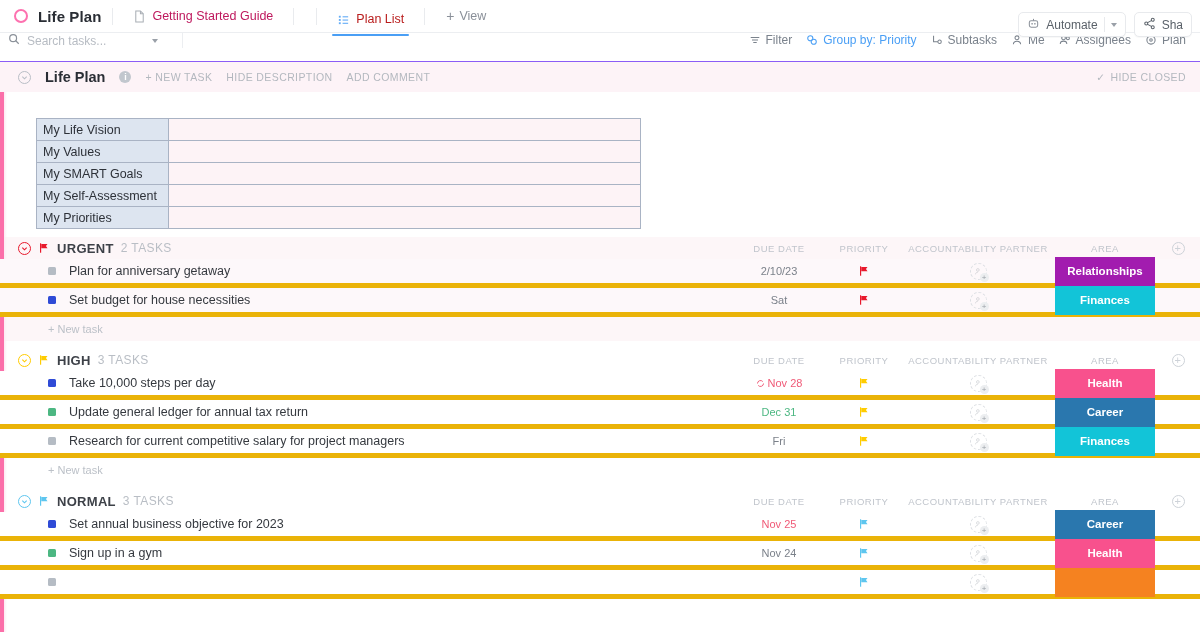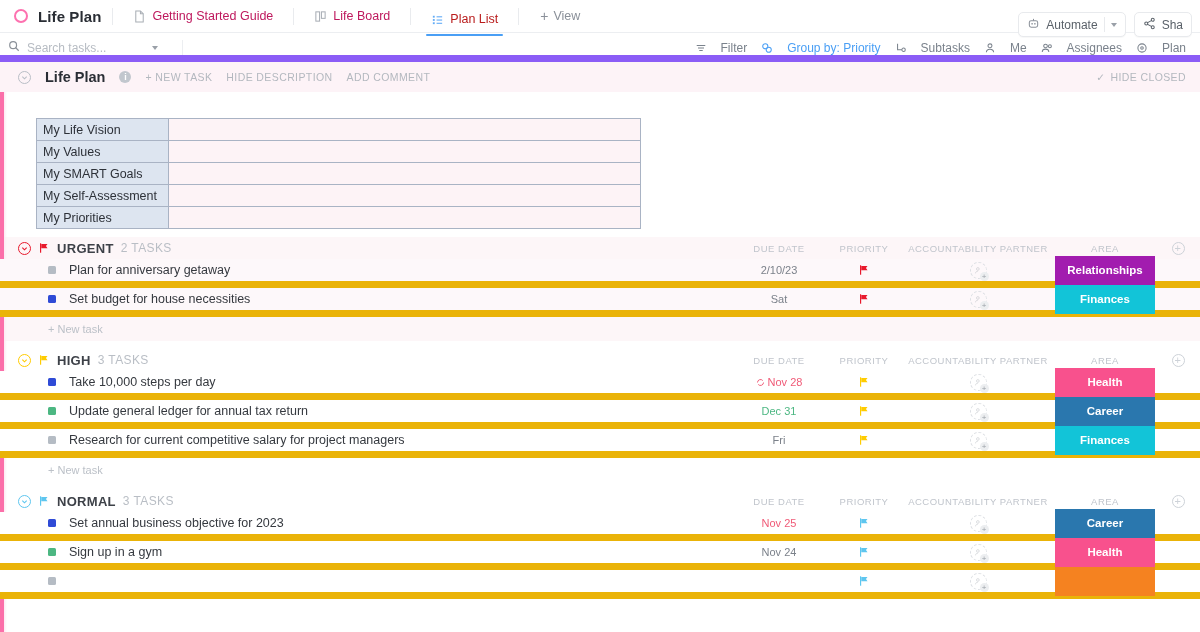--- a/index.html
+++ b/index.html
@@ -49,32 +49,32 @@
     height: 25px; padding: 0 8px;
     border: 1px solid #e8eaed; border-radius: 5px;
     background: #fff; color: #5a6169; font-size: 12px;
     box-shadow: 0 1px 1px rgba(0,0,0,.03);
   }
   .pill .divider { width:1px; height:15px; background:#e8eaed; }
   .caret { width:0;height:0;border-left:3.5px solid transparent;border-right:3.5px solid transparent;border-top:4px solid #9aa0a8; }
 
   
   .toolbar {
-    height: 29px; display: flex; align-items: flex-end;
-    border-bottom: 7px solid #8b5cf6; background: #fff; padding-left: 8px;
+    height: 29px; display: flex; align-items: flex-start;
+    border-bottom: 1px solid #8b5cf6; background: #fff; padding-left: 8px;
   }
   .searchbox { display: flex; align-items: center; gap: 7px; width: 168px; }
   .searchbox input {
     border: none; outline: none; font-family: inherit; font-size: 12px;
     color: #8b9199; width: 118px; background: transparent;
   }
   .searchbox input::placeholder { color: #b7bcc3; }
   .toolbar .vline { width:1px; height:15px; background:#eceef1; margin-left:6px; }
   .tools { margin-left: auto; display: flex; align-items: center; gap: 14px; padding-right: 14px; }
-  .tool { display: flex; align-items: center; gap: 14px; color: #7a828c; font-size: 12px; white-space: nowrap; }
+  .tool { display: flex; align-items: center; gap: 5px; color: #7a828c; font-size: 12px; white-space: nowrap; }
   .tool.active { color: #4a9ff5; }
   .tool .ic { width: 12px; height: 12px; display:block; flex:none; }
 
   
   .page { position: relative; height: 570px; background: #fff; overflow: hidden; }
   .accent { position: absolute; left: 0; top: 0; width: 4px; height: 100%; background: #fb6fa9; }
   .accent-fade { position:absolute; left:4px; top:0; width: 3px; height:100%; background: linear-gradient(to right,#fdeaf2,#fff0); }
 
   .pagehead {
     height: 30px; display: flex; align-items: center; gap: 14px;
@@ -124,21 +124,21 @@
   .c-due { width: 94px; text-align: center; }
   .c-pri { width: 76px; text-align: center; }
   .c-acc { width: 152px; text-align: center; }
   .c-area { width: 102px; text-align: center; }
   .c-add { width: 44px; display:flex; align-items:center; justify-content:center; }
   .addcol { width: 13px; height: 13px; border-radius: 50%; border: 1px solid #cdd2d8; color:#cdd2d8;
             font-size: 11px; line-height: 11px; text-align:center; }
 
   .row {
     height: 29px; display: flex; align-items: center;
-    border-bottom: 7px solid #eab308; position: relative;
+    border-bottom: 5px solid #eab308; position: relative;
   }
   .row .name { display: flex; align-items: center; gap: 13px; padding-left: 48px; flex: 1; min-width:0; }
   .sq { width: 8px; height: 8px; border-radius: 1.5px; flex: none; }
   .task-title { font-size: 12.5px; color: #35393f; white-space: nowrap; }
   .cell { display: flex; align-items: center; justify-content: center; height: 29px; }
   .due { font-size: 11px; color: #7b818a; display:flex; align-items:center; gap:3px; }
   .due.red { color: #f05a77; }
   .due.green { color: #4cb782; }
   .recur { width: 9px; height: 9px; display:block; }
 
@@ -177,29 +177,20 @@
     <span class="ic">
       <svg viewBox="0 0 14 14">
           <path d="M3 1h5l3 3v9H3z" fill="none" stroke="#9aa0a8" stroke-width="1.1"></path>
           <path d="M8 1v3h3" fill="none" stroke="#9aa0a8" stroke-width="1.1"></path>
         </svg>
     </span>
     <span>Getting Started Guide</span>
   </div>
   <div class="vsep"></div>
 
-  <div class="viewtab">
-    <span class="ic">
-      <svg viewBox="0 0 14 14">
-          <rect x="2" y="2" width="4" height="10" fill="none" stroke="#9aa0a8" stroke-width="1.1"></rect>
-          <rect x="8" y="2" width="4" height="7" fill="none" stroke="#9aa0a8" stroke-width="1.1"></rect>
-        </svg>
-    </span>
-    <span>Life Board</span>
-  </div>
   <div class="vsep"></div>
 
   <div class="viewtab active">
     <span class="ic">
       <svg viewBox="0 0 14 14">
           <g fill="#4a9ff5">
             <rect x="2" y="3" width="2" height="2"></rect>
             <rect x="2" y="6.5" width="2" height="2"></rect>
             <rect x="2" y="10" width="2" height="2"></rect>
             <rect x="6" y="3.5" width="6" height="1.2"></rect>

